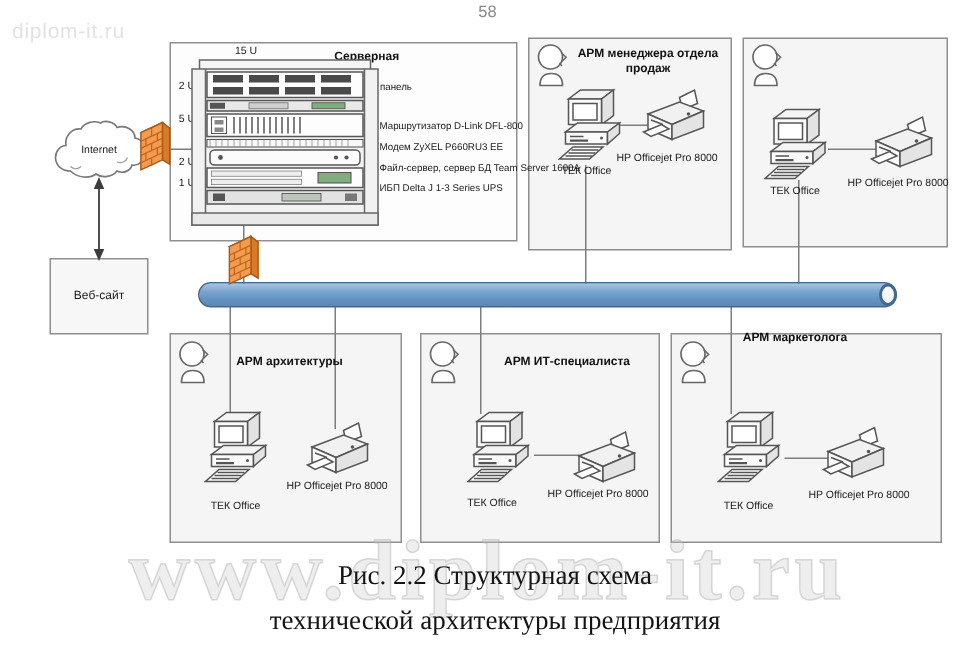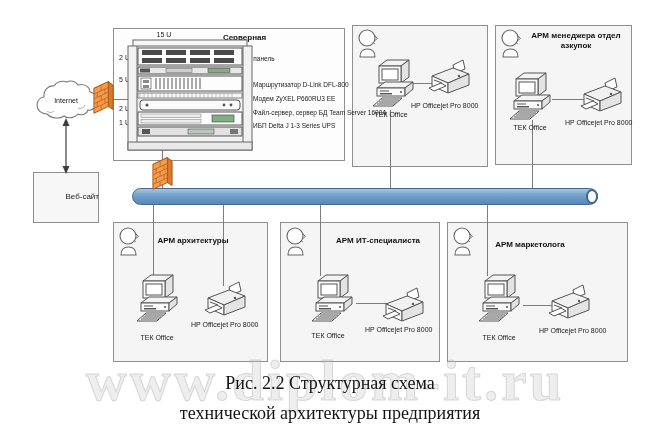--- a/index.html
+++ b/index.html
@@ -91,20 +91,22 @@
     </symbol>
     <symbol id="sym-cloud" viewBox="0 0 66 44">
       <path d="M13 34 C7 34 3 30 3 25 C3 21 6 17 10 17 C9 11 14 5 20 6 C22 2 28 0 33 2 C36 0 42 1 44 5 C50 3 56 7 56 12 C61 13 64 17 63 22 C63 27 58 31 54 30 C53 34 48 36 44 34 C41 38 34 39 30 36 C26 39 18 39 13 34 Z" fill="#fff" stroke="#787878" stroke-width="1.1"></path>
       <path d="M44 28 c3 1 6 0 7 -3 M20 31 c-2 2 -5 2 -7 0" fill="none" stroke="#999" stroke-width="0.8"></path>
     </symbol>
   </defs>
 </svg>
 
 <div id="stage">
 
+  <div class="pagenum">58</div>
+  <div class="wm-corner">diplom-it.ru</div>
 
   <div class="box srvbox" style="left:113px;top:28px;width:232px;height:133px;"></div>
   <div class="box" style="left:352px;top:25px;width:136px;height:142px;"></div>
   <div class="box" style="left:495px;top:25px;width:137px;height:140px;"></div>
   <div class="box" style="left:113px;top:222px;width:155px;height:140px;"></div>
   <div class="box" style="left:280px;top:222px;width:160px;height:140px;"></div>
   <div class="box" style="left:447px;top:222px;width:181px;height:140px;"></div>
   <div class="box" style="left:33px;top:172px;width:66px;height:51px;background:#f7f7f7;"></div>
 
   <div class="hline" style="left:95px;top:99px;width:33px;"></div>
@@ -125,21 +127,21 @@
 
   <svg class="icon" style="left:34px;top:80px;" width="66" height="44">
       <use href="#sym-cloud"></use>
     </svg>
   <div class="lbl z3" style="left:36px;top:97px;width:60px;text-align:center;">Internet</div>
   <svg class="icon z4" style="left:61px;top:118px;" width="10" height="56">
     <line x1="5" y1="6" x2="5" y2="50" stroke="#3c3c3c" stroke-width="1.2"></line>
     <polygon points="5,0 1.5,8 8.5,8" fill="#3c3c3c"></polygon>
     <polygon points="5,56 1.5,48 8.5,48" fill="#3c3c3c"></polygon>
   </svg>
-  <div class="lbl" style="left:33px;top:193px;width:66px;text-align:right;font-size:8px;">Веб-сайт</div>
+  <div class="lbl" style="left:33px;top:193px;width:66px;text-align:center;font-size:8px;">Веб-сайт</div>
 
   <div class="title" style="left:192px;top:33px;width:105px;">Серверная</div>
   <div class="lbl" style="left:146px;top:31px;width:36px;text-align:center;">15 U</div>
 
   <svg class="icon z2" style="left:126px;top:36px;" width="128" height="118" viewBox="0 0 128 118">
     <rect x="7" y="4" width="114" height="8" fill="#f6f6f6" stroke="#666"></rect>
     <rect x="2" y="10" width="124" height="104" fill="#f2f2f2" stroke="#666"></rect>
     <line x1="11" y1="10" x2="11" y2="114" stroke="#666"></line>
     <line x1="117" y1="10" x2="117" y2="114" stroke="#666"></line>
     <rect x="2" y="106" width="124" height="8" fill="#e9e9e9" stroke="#666"></rect>
@@ -238,33 +240,33 @@
   <svg class="icon z4" style="left:92px;top:79px;" width="23" height="36">
       <use href="#sym-firewall"></use>
     </svg>
   <svg class="icon z4" style="left:151px;top:155px;" width="23" height="36">
       <use href="#sym-firewall"></use>
     </svg>
 
   <svg class="icon" style="left:356px;top:28px;" width="24" height="30">
       <use href="#sym-person"></use>
     </svg>
+  <div class="title" style="left:381px;top:31px;width:102px;">АРМ менеджера отдела продаж</div>
   <svg class="icon" style="left:372px;top:57px;" width="46" height="52">
       <use href="#sym-pc"></use>
     </svg>
   <svg class="icon" style="left:428px;top:58px;" width="44" height="40">
       <use href="#sym-printer"></use>
     </svg>
   <div class="lbl" style="left:411px;top:102px;">HP Officejet Pro 8000</div>
   <div class="lbl" style="left:368px;top:111px;width:46px;text-align:center;">ТЕК Office</div>
 
   <svg class="icon" style="left:499px;top:28px;" width="24" height="30">
       <use href="#sym-person"></use>
     </svg>
-  <div class="title" style="left:524px;top:31px;width:104px;">АРМ менеджера отдел азкупок</div>
   <svg class="icon" style="left:509px;top:70px;" width="46" height="52">
       <use href="#sym-pc"></use>
     </svg>
   <svg class="icon" style="left:580px;top:76px;" width="44" height="40">
       <use href="#sym-printer"></use>
     </svg>
   <div class="lbl" style="left:565px;top:119px;">HP Officejet Pro 8000</div>
   <div class="lbl" style="left:507px;top:124px;width:46px;text-align:center;">ТЕК Office</div>
 
   <svg class="icon" style="left:117px;top:226px;" width="24" height="30">
@@ -289,21 +291,21 @@
     </svg>
   <svg class="icon" style="left:382px;top:286px;" width="44" height="40">
       <use href="#sym-printer"></use>
     </svg>
   <div class="lbl" style="left:365px;top:326px;">HP Officejet Pro 8000</div>
   <div class="lbl" style="left:305px;top:332px;width:46px;text-align:center;">ТЕК Office</div>
 
   <svg class="icon" style="left:451px;top:226px;" width="24" height="30">
       <use href="#sym-person"></use>
     </svg>
-  <div class="title" style="left:480px;top:240px;width:100px;">АРМ маркетолога</div>
+  <div class="title" style="left:480px;top:220px;width:100px;">АРМ маркетолога</div>
   <svg class="icon" style="left:478px;top:272px;" width="46" height="52">
       <use href="#sym-pc"></use>
     </svg>
   <svg class="icon" style="left:548px;top:283px;" width="44" height="40">
       <use href="#sym-printer"></use>
     </svg>
   <div class="lbl" style="left:539px;top:327px;">HP Officejet Pro 8000</div>
   <div class="lbl" style="left:476px;top:334px;width:46px;text-align:center;">ТЕК Office</div>
 
   <div class="wm-big">www.diplom-it.ru</div>

